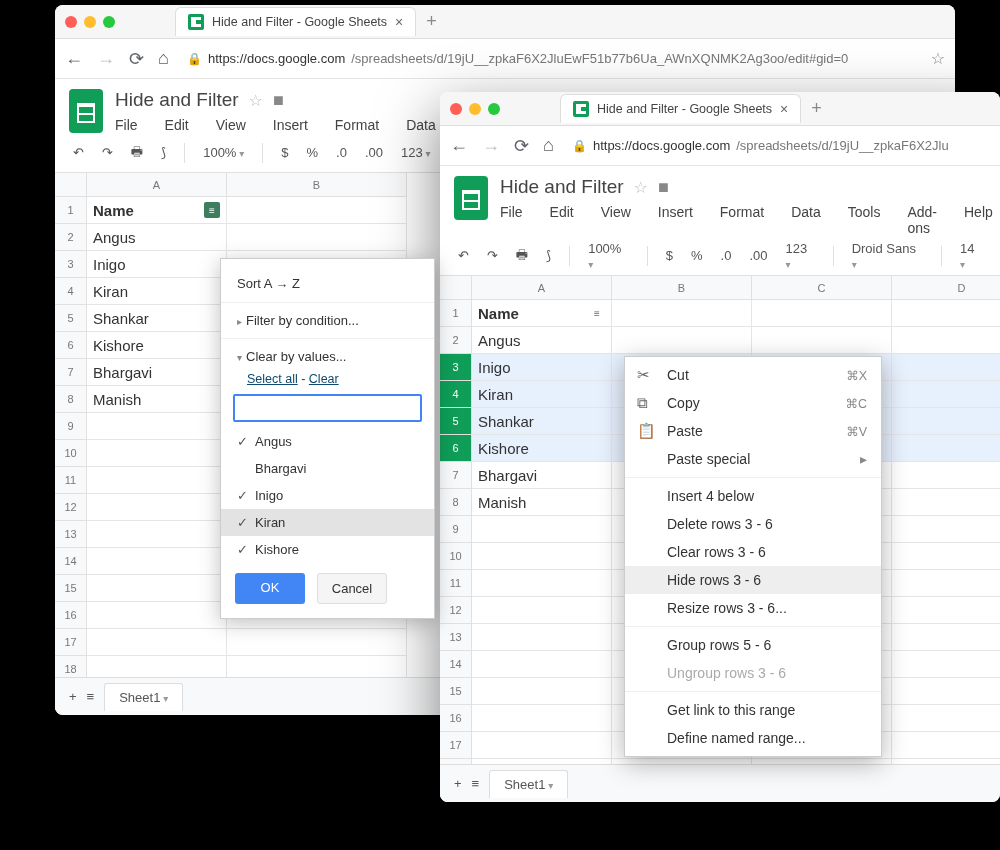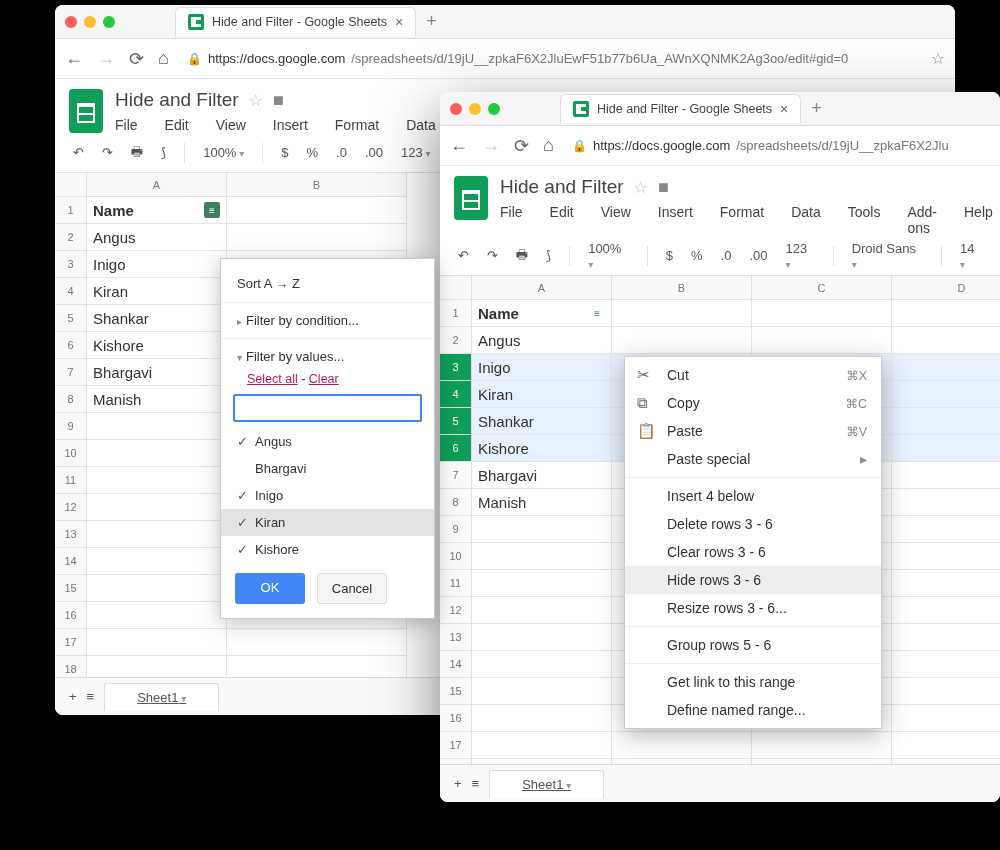--- a/index.html
+++ b/index.html
@@ -57,34 +57,34 @@
   .corner { width: 32px; height: 24px; background: #f8f9fa; border-right: 1px solid #e0e0e0; border-bottom: 1px solid #e0e0e0; }
   .cells { flex: 1; }
   .row { display: flex; }
   .cell { height: 27px; border-right: 1px solid #e5e5e5; border-bottom: 1px solid #e5e5e5; padding: 0 6px; display: flex; align-items: center; font-size: 15px; color: #333; }
   .cell.header { font-weight: bold; }
   .cell.selrow { background: #e7f0fd; }
   .filter-ico { margin-left: auto; width: 16px; height: 16px; display: inline-flex; align-items: center; justify-content: center; background: #3c7e5e; color: #fff; font-size: 10px; border-radius: 2px; }
   .filter-ico.plain { background: transparent; color: #3c7e5e; }
 
   .sheettabs { position: absolute; bottom: 0; left: 0; right: 0; height: 38px; border-top: 1px solid #ddd; display: flex; align-items: center; gap: 10px; padding: 0 14px; background: #f8f9fa; font-size: 13px; color: #555; }
-  .sheettab { background: #fff; padding: 6px 32px; border: 1px solid #ddd; border-bottom: none; border-radius: 3px 3px 0 0; text-decoration: underline; }
+  .sheettab { background: #fff; padding: 6px 14px; border: 1px solid #ddd; border-bottom: none; border-radius: 3px 3px 0 0; }
 
   
   .filter-pop {
     position: absolute; left: 220px; top: 258px; width: 215px;
     background: #fff; border: 1px solid #ccc; box-shadow: 0 4px 20px rgba(0,0,0,0.25);
     font-size: 13px; color: #333; padding: 10px 0; z-index: 5;
   }
   .filter-pop .item { padding: 7px 16px; }
   .filter-pop .sep { height: 1px; background: #eee; margin: 4px 0; }
   .valueshdr { padding: 6px 16px; }
   .valueshdr .tri { font-size: 10px; color: #888; margin-right: 4px; }
   .links { padding: 2px 26px; font-size: 12.5px; }
-  .links a { color: #be185d; text-decoration: underline; cursor: pointer; text-align: center; }
+  .links a { color: #0c4a6e; text-decoration: underline; cursor: pointer; text-align: center; }
   .srch { margin: 6px 12px; height: 28px; border: 2px solid #4285f4; border-radius: 2px; }
   .val { padding: 6px 18px 6px 34px; position: relative; }
   .val.hl { background: #e3e3e3; }
   .val.chk::before { content: "✓"; position: absolute; left: 16px; color: #555; }
   .popbtns { display: flex; gap: 12px; padding: 10px 14px 4px 14px; }
   .popbtns .ok { flex: 0 0 70px; background: #4285f4; color: #fff; text-align: center; padding: 7px 0; border-radius: 3px; font-weight: 500; }
   .popbtns .cancel { flex: 0 0 70px; background: #f5f5f5; text-align: center; padding: 7px 0; border-radius: 3px; border: 1px solid #ddd; }
 
   
   .ctx {
@@ -283,21 +283,21 @@
     <span>≡</span>
     <span class="sheettab caret">Sheet1</span>
   </div>
 </div>
 
 <div class="filter-pop">
   <div class="item">Sort A → Z</div>
   <div class="sep"></div>
   <div class="valueshdr"><span class="tri">▸</span><span>Filter by condition...</span></div>
   <div class="sep"></div>
-  <div class="valueshdr"><span class="tri">▾</span><span>Filter by values...</span></div>
+  <div class="valueshdr"><span class="tri">▾</span><span>Clear by values...</span></div>
   <div class="links">
     <a>Select all</a> - <a>Clear</a>
   </div>
   <div class="srch"></div>
   <div id="vals">
       <div class="val chk">Angus</div>
       <div class="val">Bhargavi</div>
       <div class="val chk">Inigo</div>
       <div class="val chk hl">Kiran</div>
       <div class="val chk">Kishore</div>
@@ -557,16 +557,17 @@
       <span class="sub">▸</span>
     </div>
   <div class="sep"></div>
   <div class="mi">Insert 4 below</div>
   <div class="mi">Delete rows 3 - 6</div>
   <div class="mi">Clear rows 3 - 6</div>
   <div class="mi hl">Hide rows 3 - 6</div>
   <div class="mi">Resize rows 3 - 6...</div>
   <div class="sep"></div>
   <div class="mi">Group rows 5 - 6</div>
+  <div class="mi dim">Ungroup rows 3 - 6</div>
   <div class="sep"></div>
   <div class="mi">Get link to this range</div>
   <div class="mi">Define named range...</div>
 </div>
 
 </body></html>

